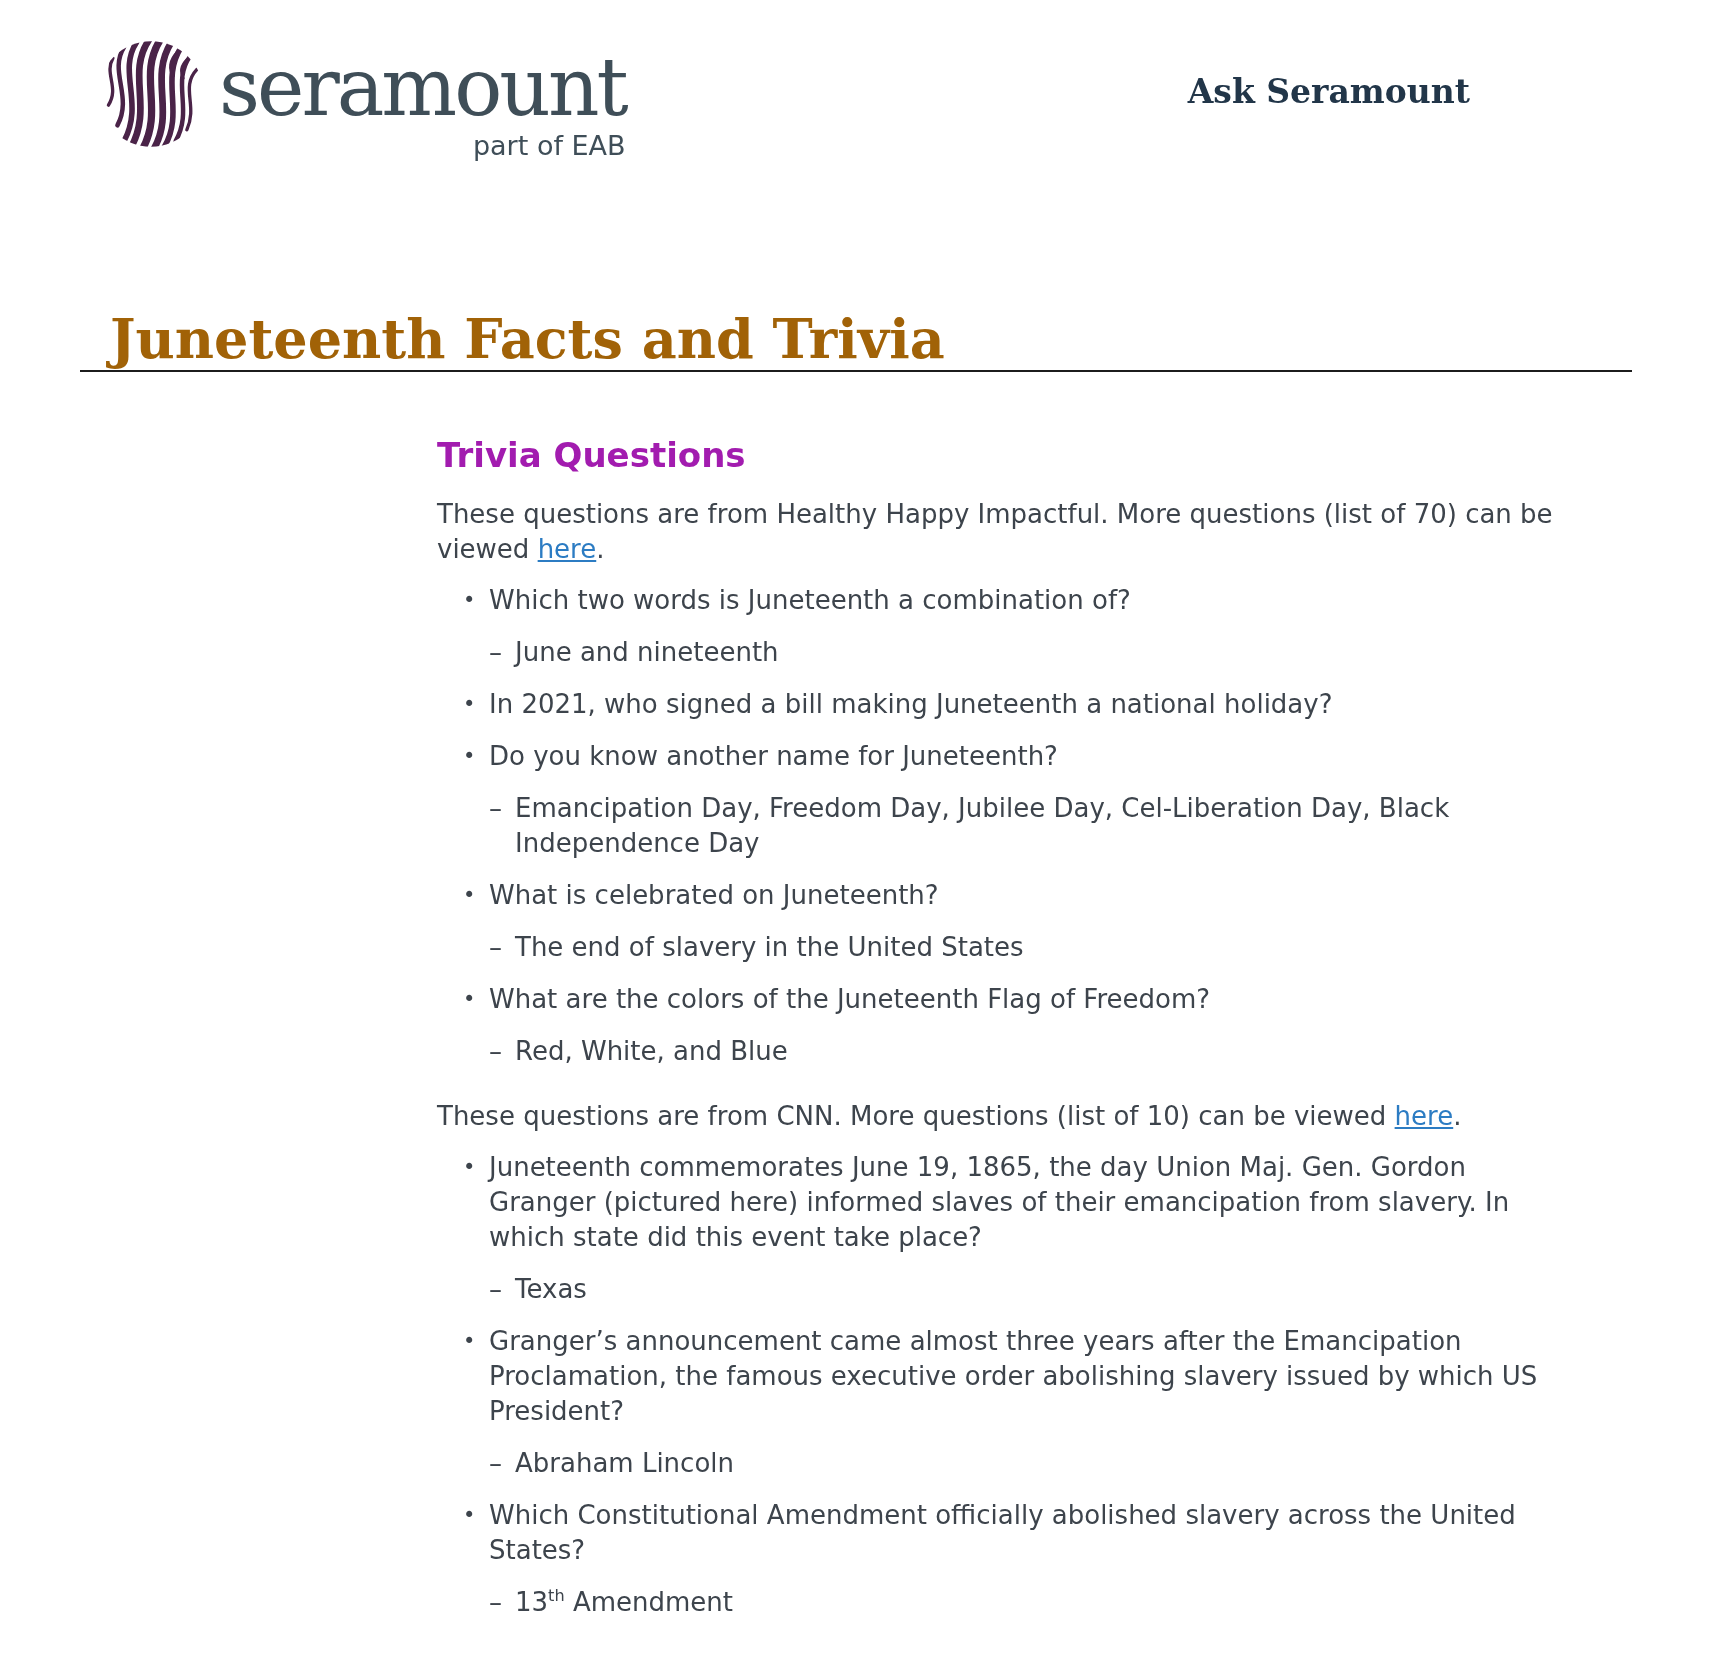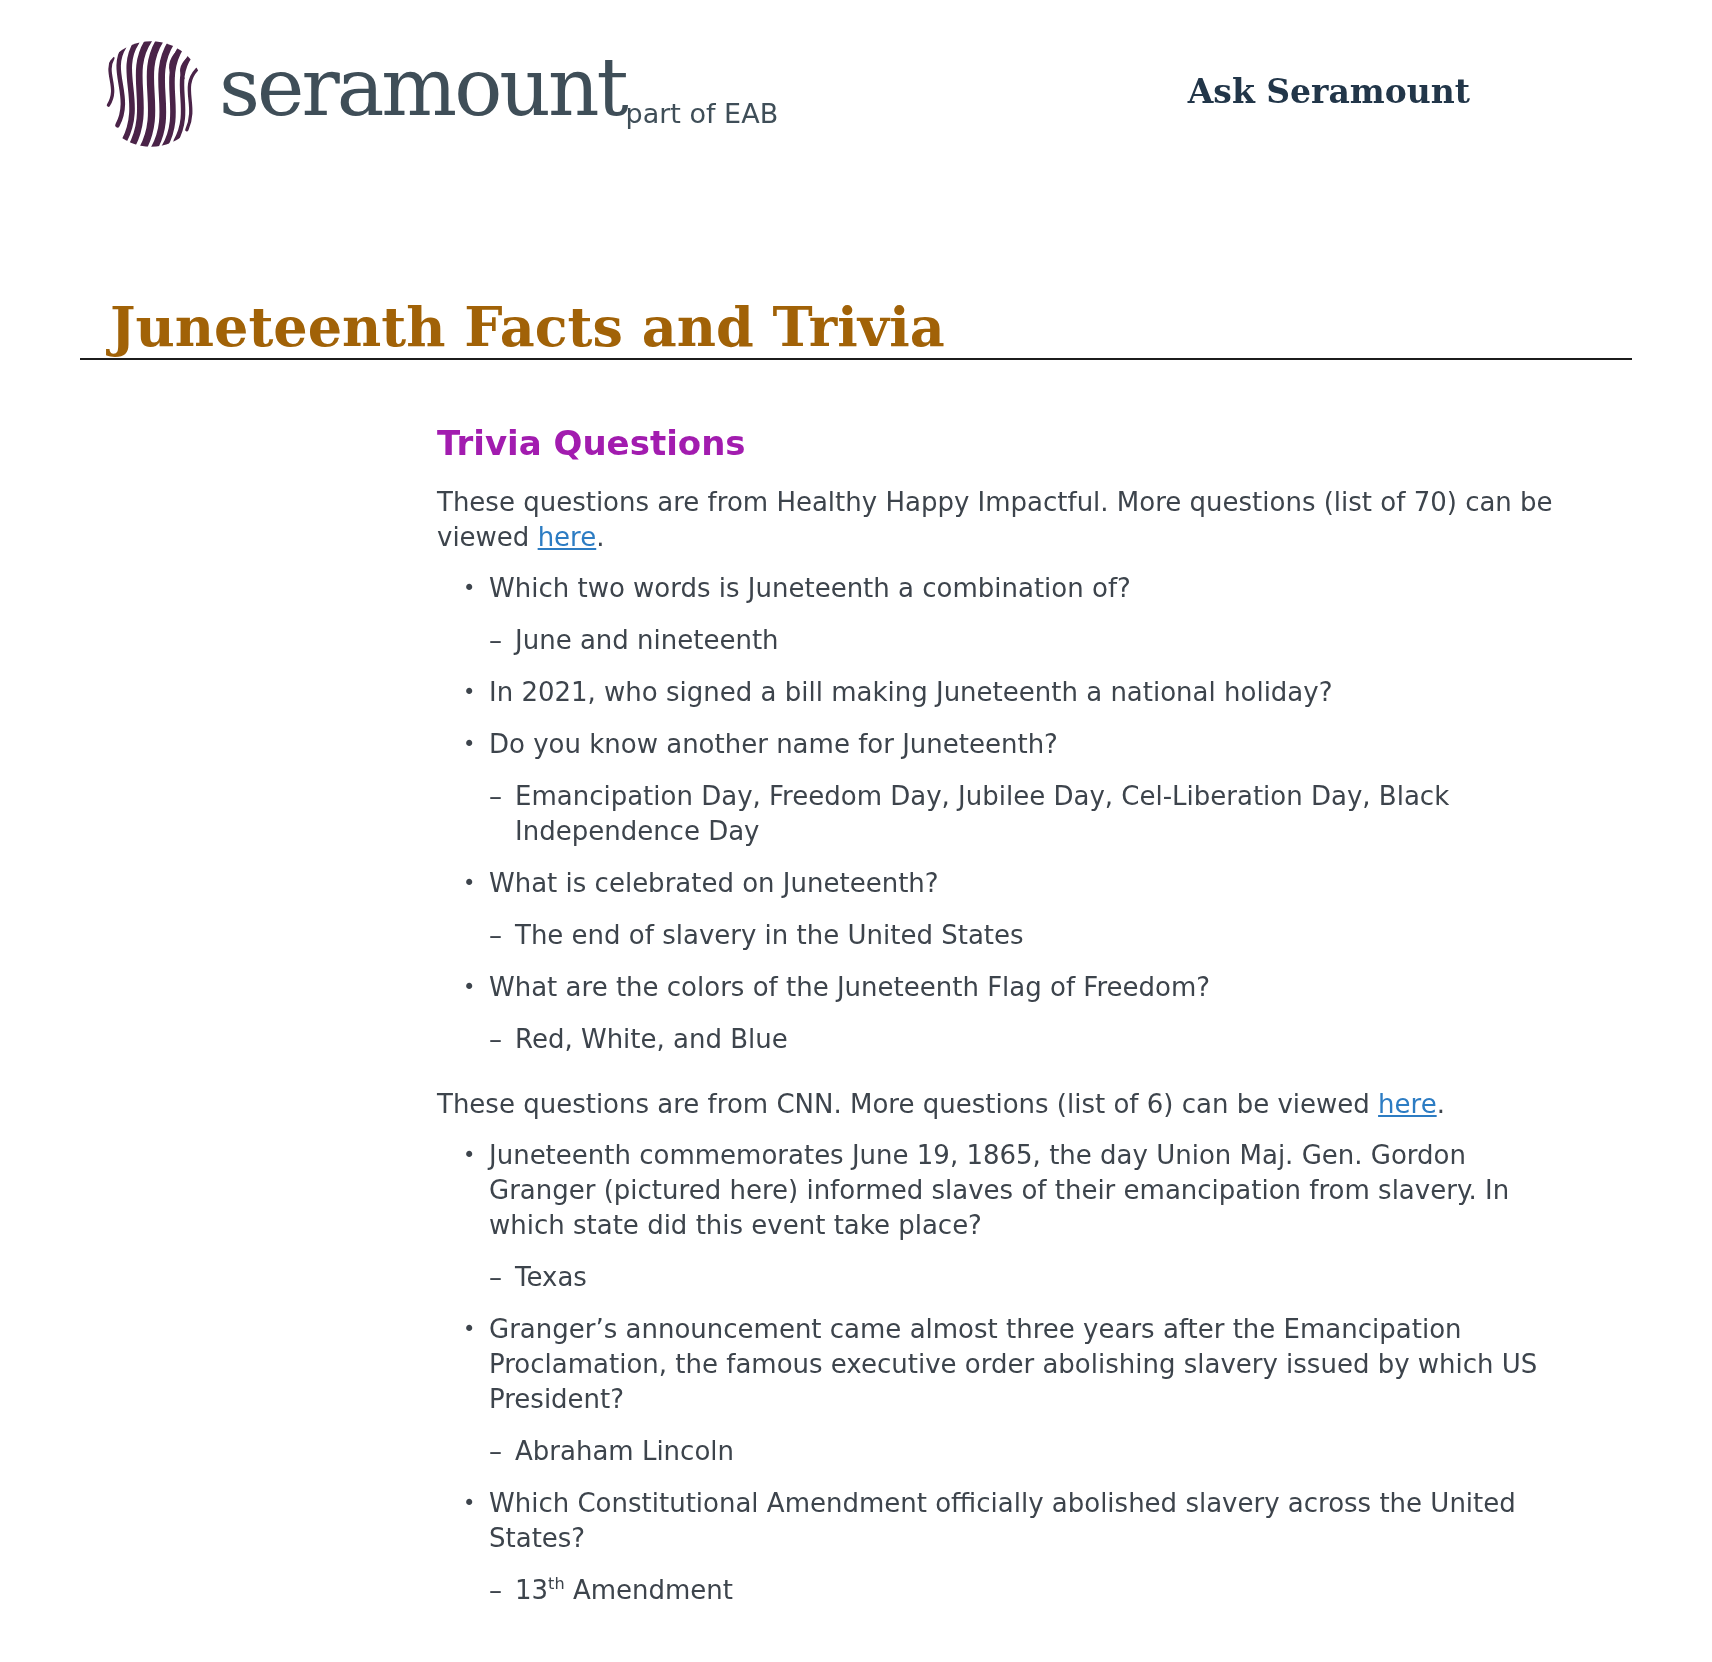--- a/index.html
+++ b/index.html
@@ -4,21 +4,21 @@
 <style>
   html,body { margin:0; padding:0; background:#ffffff; }
   body { font-family:"DejaVu Sans", sans-serif; color:#3d444c; }
   .page { width:1712px; height:1662px; overflow:hidden; background:#ffffff; position:relative; }
 
   
   header { display:flex; justify-content:space-between; align-items:flex-start;
            padding:38px 242px 0 95px; }
   .logo { display:flex; align-items:flex-start; gap:12px; }
   .logo svg { width:112px; height:112px; flex:0 0 auto; }
-  .logo-text { display:flex; flex-direction:row; align-items:flex-end; }
+  .logo-text { display:flex; flex-direction:column; align-items:flex-end; }
   .brand { font-family:"DejaVu Serif", serif; font-size:80px; line-height:84px;
            letter-spacing:-3px; color:#3f4e58; margin-top:8px; }
   .tagline { font-family:"DejaVu Sans", sans-serif; font-size:27px; line-height:32px;
              color:#3f4e58; margin-top:0; }
   .ask { font-family:"DejaVu Serif", serif; font-weight:bold; font-size:33px;
          color:#223649; text-decoration:none; margin-top:34px; }
 
   
   h1 { margin:146px 0 0 110px; font-family:"DejaVu Serif", serif; font-weight:bold;
        font-size:54px; line-height:62px; color:#a16207; }
@@ -102,21 +102,21 @@
       <li>
         <div class="q">What is celebrated on Juneteenth?</div>
         <div class="a">The end of slavery in the United States</div>
       </li>
       <li>
         <div class="q">What are the colors of the Juneteenth Flag of Freedom?</div>
         <div class="a">Red, White, and Blue</div>
       </li>
     </ul>
 
-    <p class="intro second"><span>These questions are from CNN. More questions (list of 6) can be viewed </span><a class="link" href="#">here</a><span>.</span></p>
+    <p class="intro second"><span>These questions are from CNN. More questions (list of 10) can be viewed </span><a class="link" href="#">here</a><span>.</span></p>
 
     <ul class="qa">
       <li>
         <div class="q">Juneteenth commemorates June 19, 1865, the day Union Maj. Gen. Gordon
 Granger (pictured here) informed slaves of their emancipation from slavery. In
 which state did this event take place?</div>
         <div class="a">Texas</div>
       </li>
       <li>
         <div class="q">Granger’s announcement came almost three years after the Emancipation

